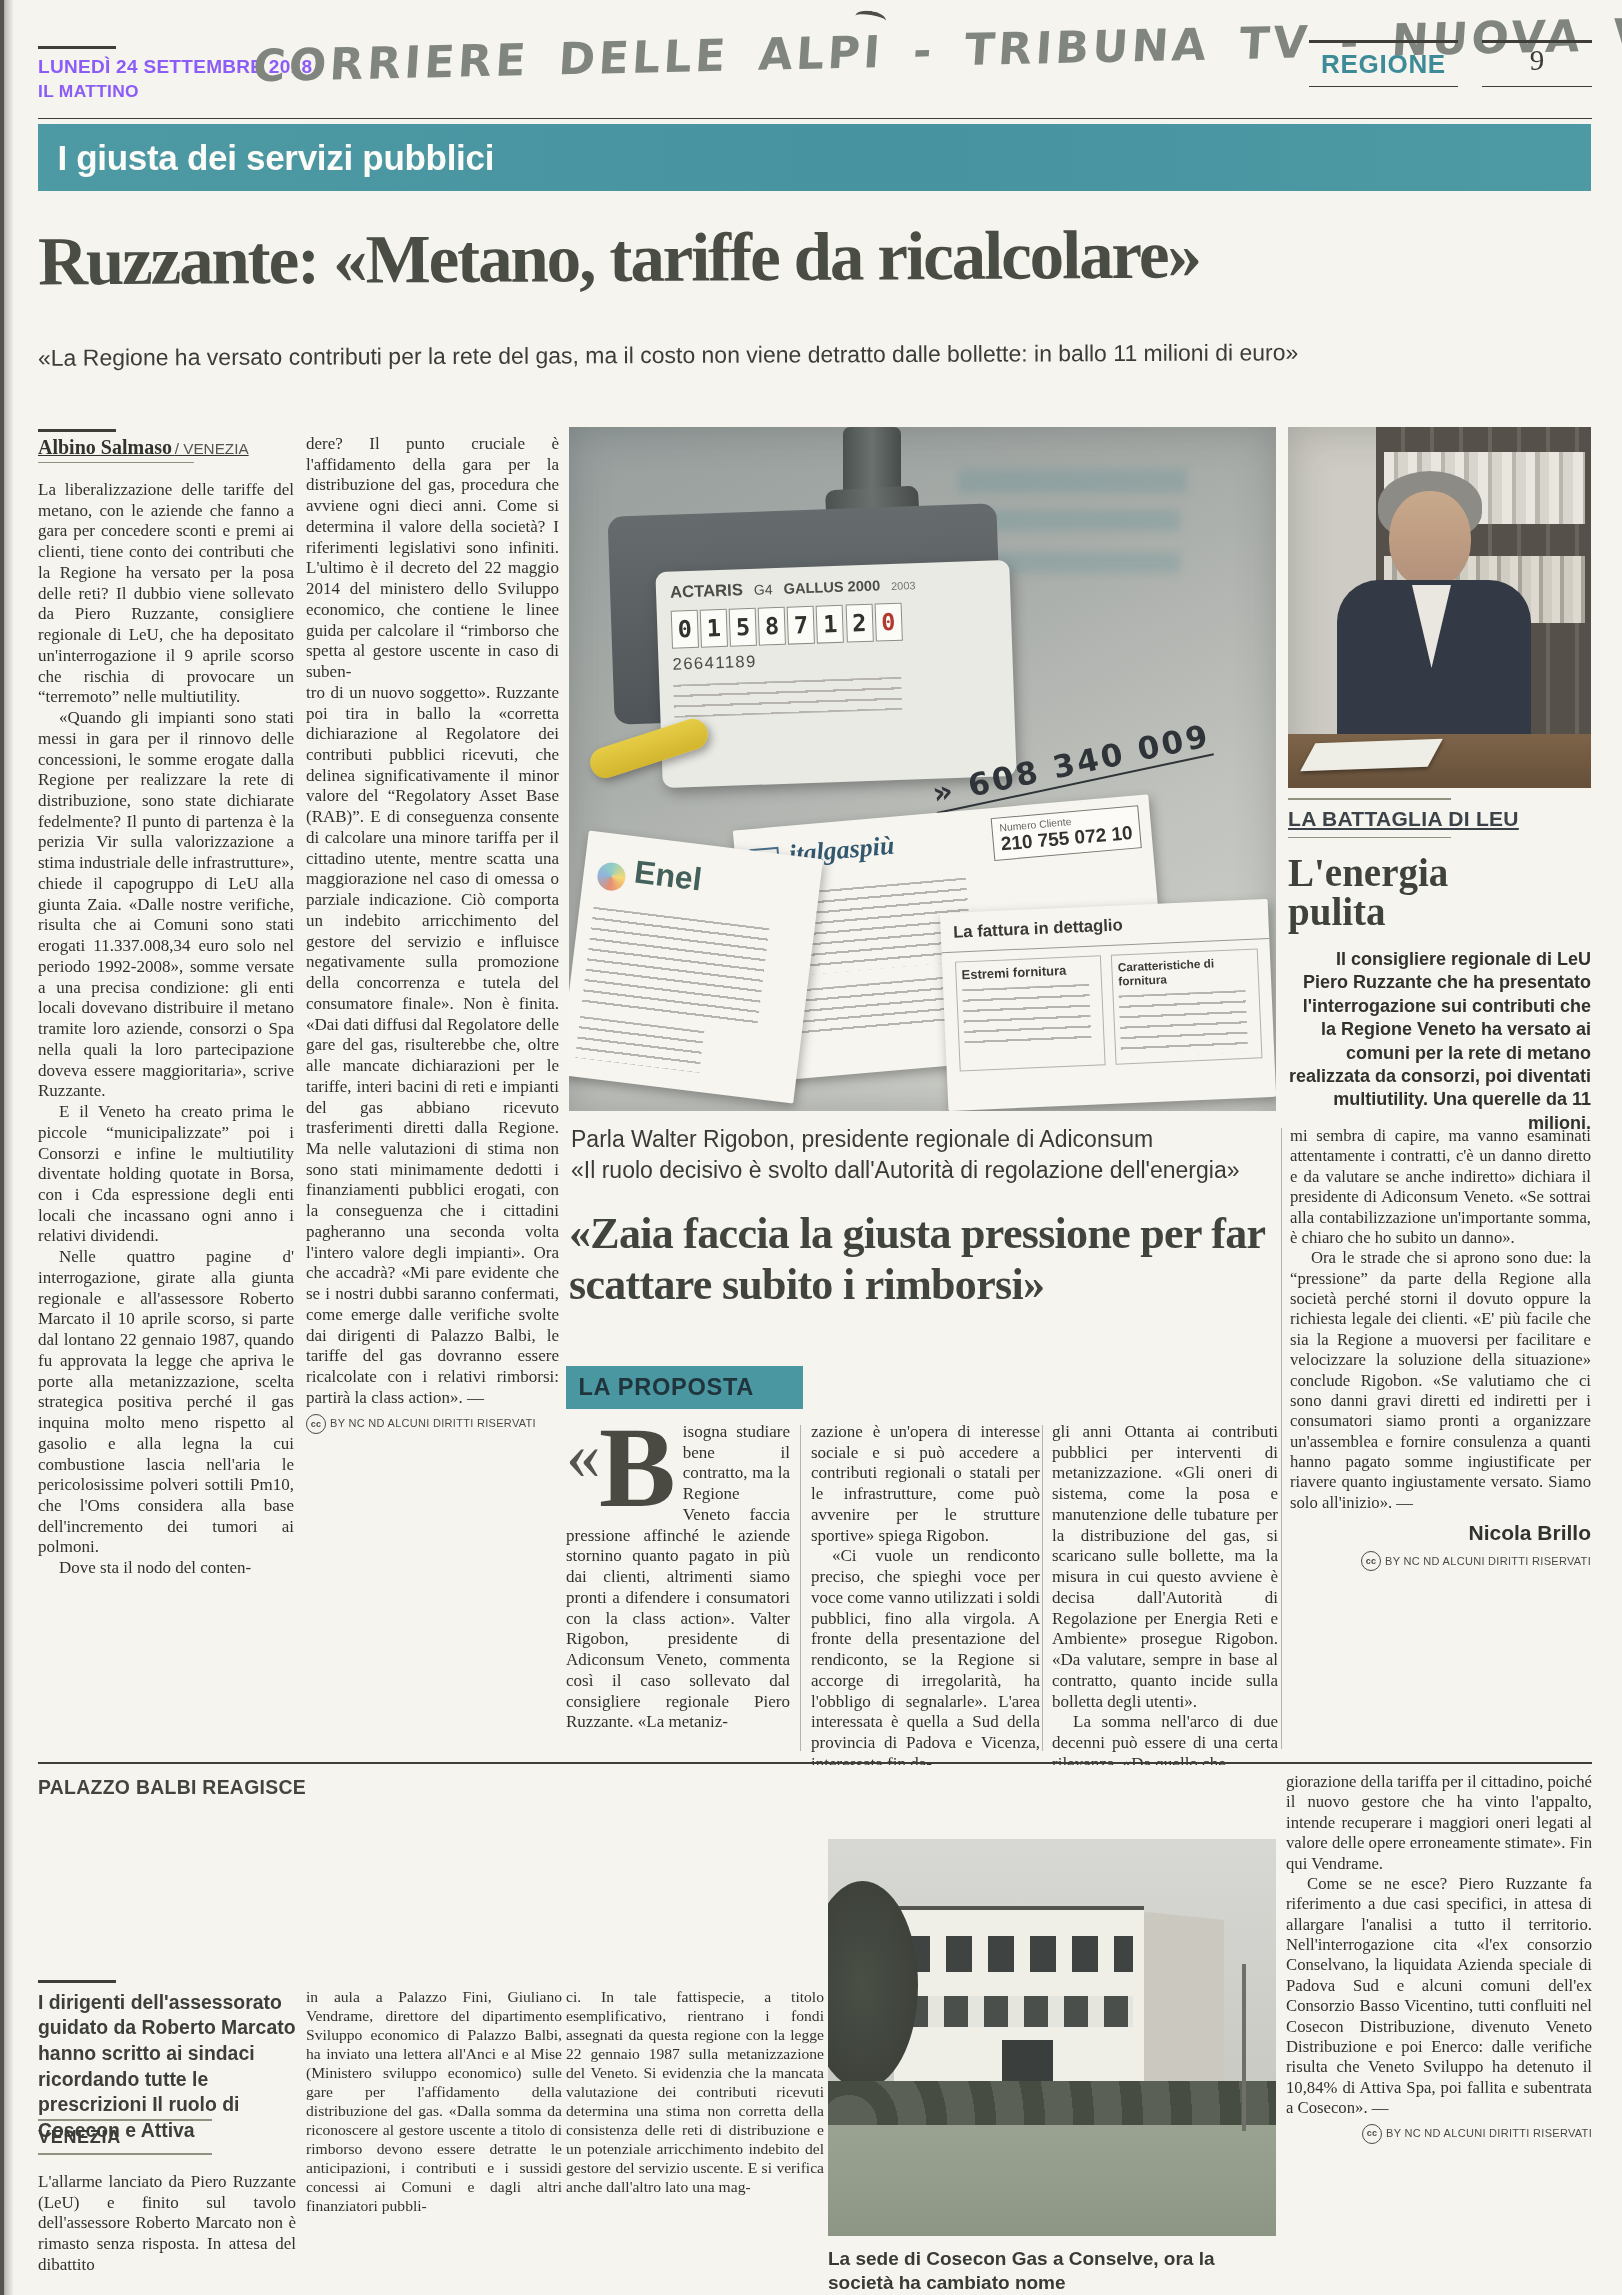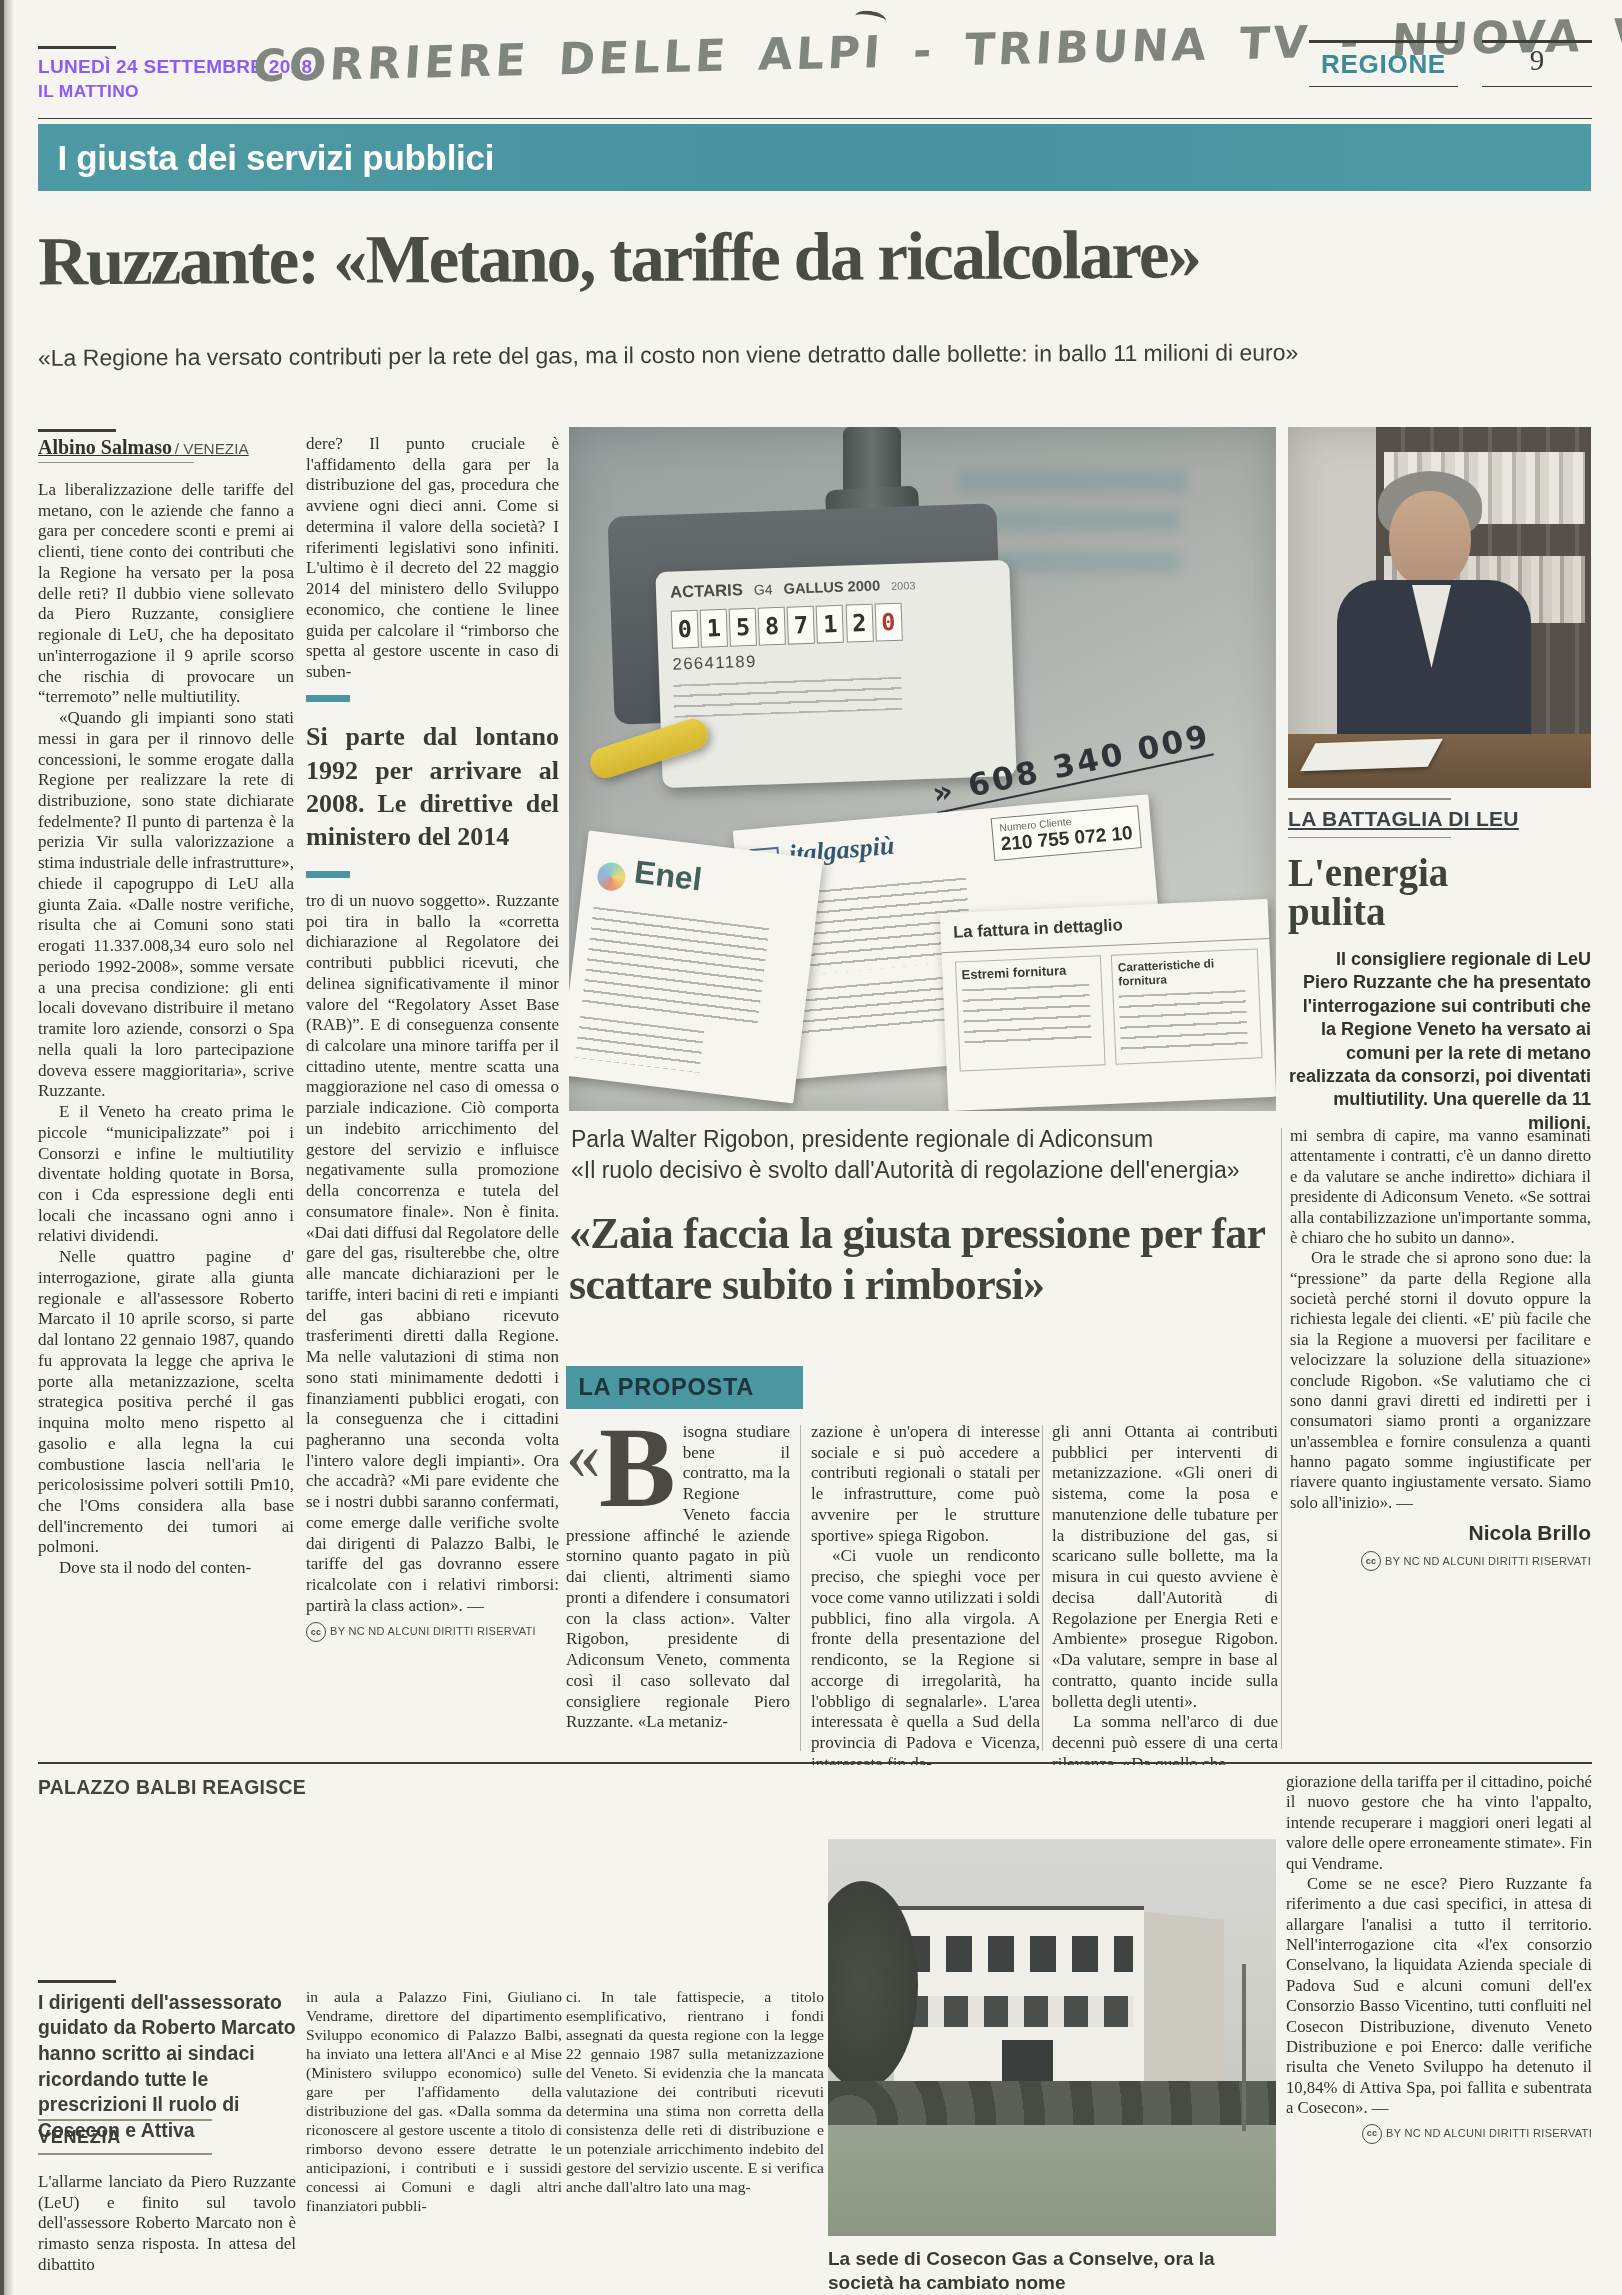--- a/index.html
+++ b/index.html
@@ -119,25 +119,20 @@
   <div class="abs body-col" style="left:38px;top:480px;width:256px;height:1289px;">
     <p>La liberalizzazione delle tariffe del metano, con le aziende che fanno a gara per concedere sconti e premi ai clienti, tiene conto dei contributi che la Regione ha versato per la posa delle reti? Il dubbio viene sollevato da Piero Ruzzante, consigliere regionale di LeU, che ha depositato un'interrogazione il 9 aprile scorso che rischia di provocare un “terremoto” nelle multiutility.</p>
     <p class="ind">«Quando gli impianti sono stati messi in gara per il rinnovo delle concessioni, le somme erogate dalla Regione per realizzare la rete di distribuzione, sono state dichiarate fedelmente? Il punto di partenza è la perizia Vir sulla valorizzazione a stima industriale delle infrastrutture», chiede il capogruppo di LeU alla giunta Zaia. «Dalle nostre verifiche, risulta che ai Comuni sono stati erogati 11.337.008,34 euro solo nel periodo 1992-2008», somme versate a una precisa condizione: gli enti locali dovevano distribuire il metano tramite loro aziende, consorzi o Spa nella quali la loro partecipazione doveva essere maggioritaria», scrive Ruzzante.</p>
     <p class="ind">E il Veneto ha creato prima le piccole “municipalizzate” poi i Consorzi e infine le multiutility diventate holding quotate in Borsa, con i Cda espressione degli enti locali che incassano ogni anno i relativi dividendi.</p>
     <p class="ind">Nelle quattro pagine d' interrogazione, girate alla giunta regionale e all'assessore Roberto Marcato il 10 aprile scorso, si parte dal lontano 22 gennaio 1987, quando fu approvata la legge che apriva le porte alla metanizzazione, scelta strategica positiva perché il gas inquina molto meno rispetto al gasolio e alla legna la cui combustione lascia nell'aria le pericolosissime polveri sottili Pm10, che l'Oms considera alla base dell'incremento dei tumori ai polmoni.</p>
     <p class="ind">Dove sta il nodo del conten-</p>
   </div>
 
   <div class="abs body-col" style="left:306px;top:434px;width:253px;height:1337px;">
     <p>dere? Il punto cruciale è l'affidamento della gara per la distribuzione del gas, procedura che avviene ogni dieci anni. Come si determina il valore della società? I riferimenti legislativi sono infiniti. L'ultimo è il decreto del 22 maggio 2014 del ministero dello Sviluppo economico, che contiene le linee guida per calcolare il “rimborso che spetta al gestore uscente in caso di suben-</p>
-    <div>
-      <div class="pq-bar"></div>
-      <div class="pullquote">Si parte dal lontano 1992 per arrivare al 2008. Le direttive del ministero del 2014</div>
-      <div class="pq-bar"></div>
-    </div>
     <p>tro di un nuovo soggetto». Ruzzante poi tira in ballo la «corretta dichiarazione al Regolatore dei contributi pubblici ricevuti, che delinea significativamente il minor valore del “Regolatory Asset Base (RAB)”. E di conseguenza consente di calcolare una minore tariffa per il cittadino utente, mentre scatta una maggiorazione nel caso di omessa o parziale indicazione. Ciò comporta un indebito arricchimento del gestore del servizio e influisce negativamente sulla promozione della concorrenza e tutela del consumatore finale». Non è finita. «Dai dati diffusi dal Regolatore delle gare del gas, risulterebbe che, oltre alle mancate dichiarazioni per le tariffe, interi bacini di reti e impianti del gas abbiano ricevuto trasferimenti diretti dalla Regione. Ma nelle valutazioni di stima non sono stati minimamente dedotti i finanziamenti pubblici erogati, con la conseguenza che i cittadini pagheranno una seconda volta l'intero valore degli impianti». Ora che accadrà? «Mi pare evidente che se i nostri dubbi saranno confermati, come emerge dalle verifiche svolte dai dirigenti di Palazzo Balbi, le tariffe del gas dovranno essere ricalcolate con i relativi rimborsi: partirà la class action». —</p>
     <div class="cc-line">
       <span class="cc-ico">cc</span>
       <span>BY NC ND ALCUNI DIRITTI RISERVATI</span>
     </div>
   </div>
 
   <div class="abs photo ph-main" style="left:569px;top:427px;width:707px;height:684px;">
     <div class="abs ghost" style="left:389px;top:42px;width:229px;height:23.6px;"></div>
     <div class="abs ghost" style="left:417px;top:83px;width:194px;height:21px;"></div>

